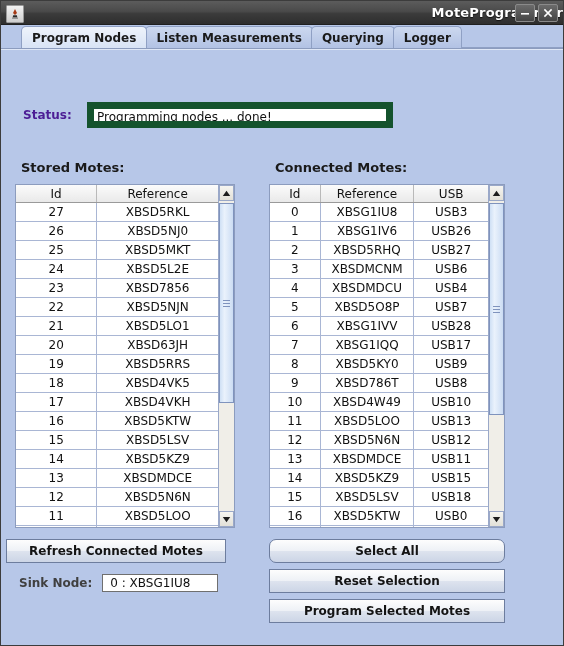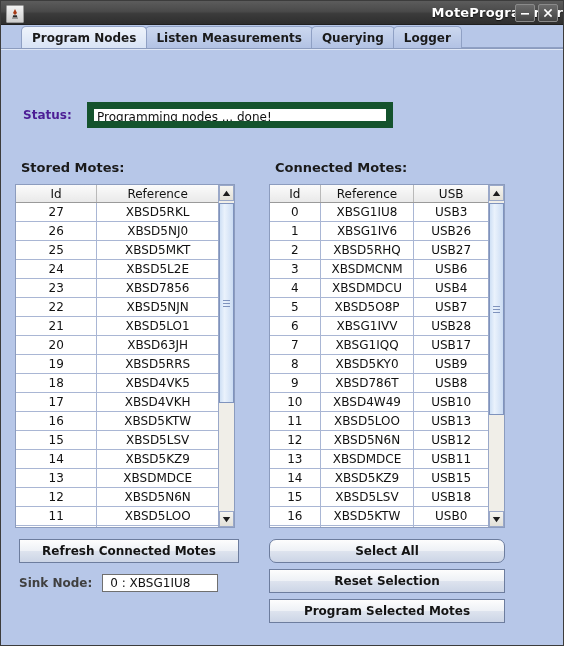--- a/index.html
+++ b/index.html
@@ -267,21 +267,21 @@
     background: linear-gradient(to bottom, #fdfdfd 0%, #eef1f6 48%, #dde3ee 52%, #ccd5e6 100%);
     border: 1px solid #6d7d9e;
     font-size: 12px;
     font-weight: bold;
     color: #141414;
     display: flex;
     align-items: center;
     justify-content: center;
     height: 24px;
   }
-  #btn-refresh { left: 18px; top: 489px; width: 220px; }
+  #btn-refresh { left: 5px; top: 489px; width: 220px; }
   #btn-select-all { left: 268px; top: 489px; width: 236px; border-radius: 7px; }
   #btn-reset { left: 268px; top: 519px; width: 236px; }
   #btn-program { left: 268px; top: 549px; width: 236px; }
 
   
   #sink-row {
     position: absolute;
     left: 18px;
     top: 524px;
     display: flex;

